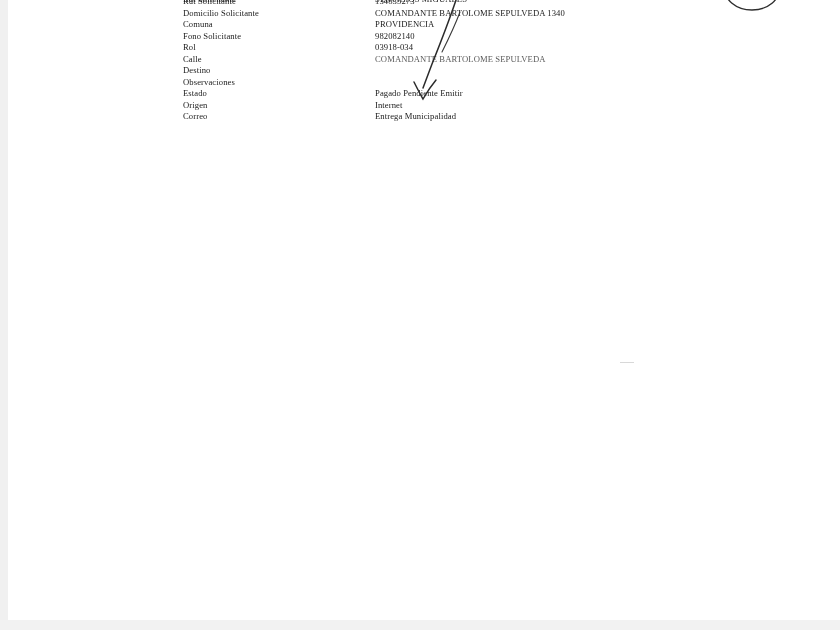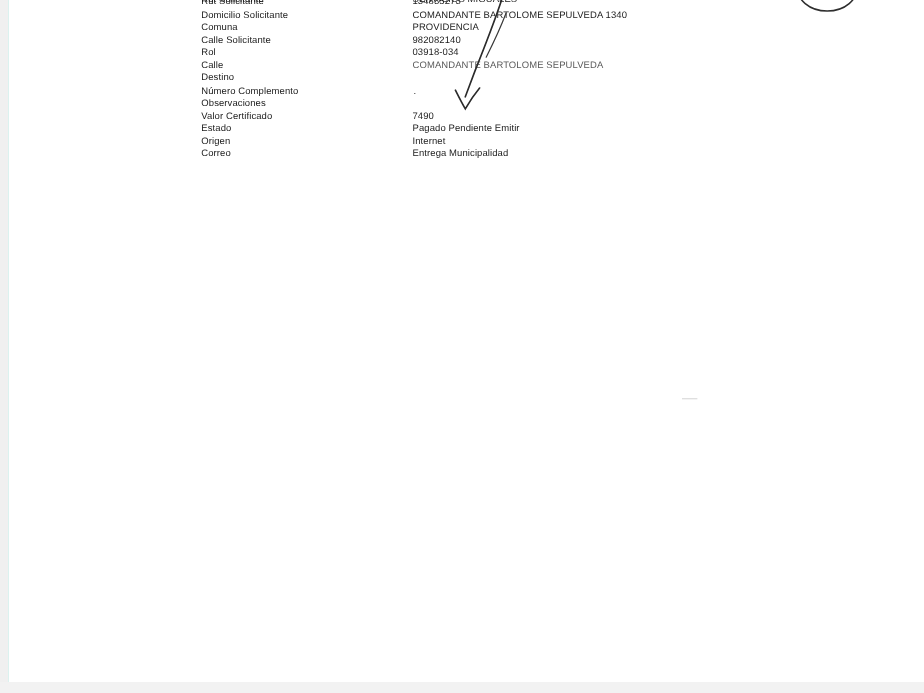--- a/index.html
+++ b/index.html
@@ -15,21 +15,22 @@
     font-family: "Liberation Sans", sans-serif;
   }
 
   
   #page-sheet {
     position: absolute;
     left: 0;
     top: 0;
     width: 752px;
     height: 630px;
-    background: #5eead4;
+    background: #f0abfc;
+    font-family: Liberation Serif, serif;
   }
   
   #paper-left-edge {
     position: absolute;
     left: 0;
     top: 0;
     width: 8px;
     height: 630px;
     background: #f0f0f0;
   }
@@ -154,55 +155,47 @@
       <span class="f-label">Domicilio Solicitante</span>
       <span class="f-value">COMANDANTE BARTOLOME SEPULVEDA 1340</span>
     </div>
 
     <div class="form-row">
       <span class="f-label">Comuna</span>
       <span class="f-value">PROVIDENCIA</span>
     </div>
 
     <div class="form-row">
-      <span class="f-label">Calle Solicitante</span>
+      <span class="f-label">Fono Solicitante</span>
       <span class="f-value">982082140</span>
     </div>
 
     <div class="form-row">
       <span class="f-label">Rol</span>
       <span class="f-value">03918-034</span>
     </div>
 
     <div class="form-row">
       <span class="f-label">Calle</span>
       <span class="f-value faded">COMANDANTE BARTOLOME SEPULVEDA</span>
     </div>
 
 
     <div class="form-row">
       <span class="f-label">Destino</span>
       <span class="f-value"></span>
     </div>
 
 
-    <div class="form-row">
-      <span class="f-label">Número Complemento</span>
-      <span class="f-value dot">.</span>
-    </div>
 
     <div class="form-row">
       <span class="f-label">Observaciones</span>
       <span class="f-value"></span>
     </div>
 
-    <div class="form-row">
-      <span class="f-label">Valor Certificado</span>
-      <span class="f-value">7490</span>
-    </div>
 
     <div class="form-row">
       <span class="f-label">Estado</span>
       <span class="f-value">Pagado Pendiente Emitir</span>
     </div>
 
     <div class="form-row">
       <span class="f-label">Origen</span>
       <span class="f-value">Internet</span>
     </div>

